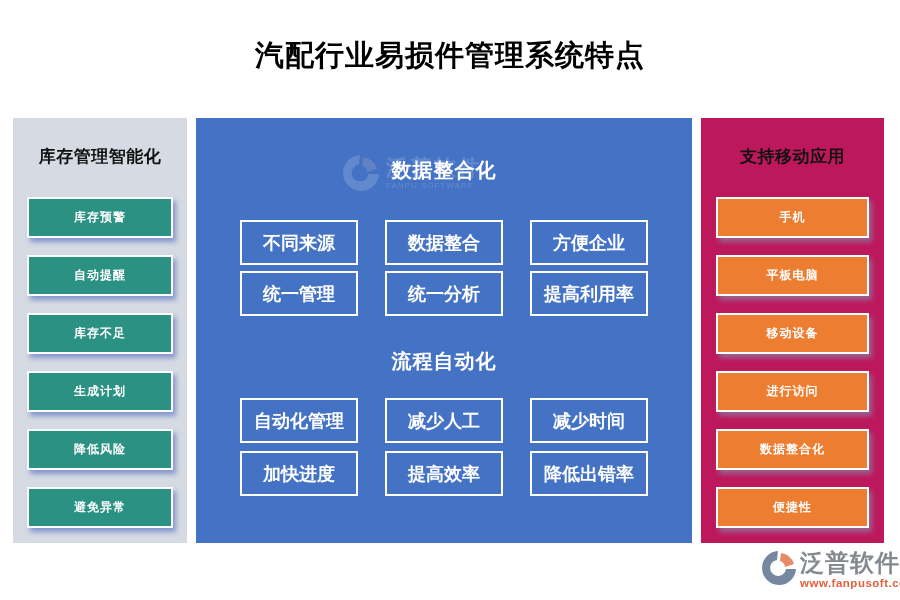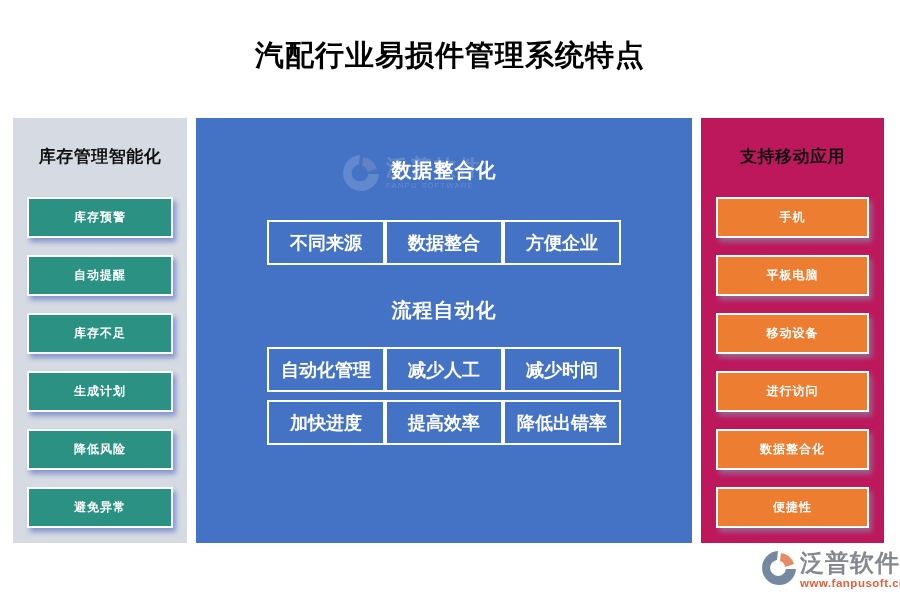--- a/index.html
+++ b/index.html
@@ -30,21 +30,21 @@
   .btn-teal{width:146px;background:#2b9183;box-shadow:3px 4px 5px rgba(104,125,197,0.75);}
   .btn-orange{width:153px;background:#ed7d31;box-shadow:3px 4px 5px rgba(130,140,170,0.65);}
 
   
   .center-header{
     position:relative;z-index:2;text-align:center;font-size:20px;font-weight:bold;
     color:#ffffff;line-height:24px;letter-spacing:1px;
   }
   .center-header.first{margin-top:40px;}
   .center-header.second{margin-top:33px;}
-  .center-row{display:flex;justify-content:center;}
+  .center-row{display:flex;justify-content:center;gap:27px;}
   .center-row.r1{margin-top:38px;}
   .center-row.r2{margin-top:6px;}
   .center-row.r3{margin-top:25px;}
   .center-row.r4{margin-top:8px;}
   .cbtn{
     box-sizing:border-box;width:118px;height:45px;border:2px solid #ffffff;
     display:flex;align-items:center;justify-content:center;background:transparent;
     font-size:18px;font-weight:bold;color:#ffffff;white-space:nowrap;
   }
   
@@ -92,20 +92,25 @@
         <span class="wm-sub">FANPU SOFTWARE</span>
       </div>
     </div>
 
     <div class="center-header first">数据整合化</div>
     <div class="center-row r1">
       <div class="cbtn">不同来源</div>
       <div class="cbtn">数据整合</div>
       <div class="cbtn">方便企业</div>
     </div>
+    <div class="center-row r2">
+      <div class="cbtn">统一管理</div>
+      <div class="cbtn">统一分析</div>
+      <div class="cbtn">提高利用率</div>
+    </div>
 
     <div class="center-header second">流程自动化</div>
     <div class="center-row r3">
       <div class="cbtn">自动化管理</div>
       <div class="cbtn">减少人工</div>
       <div class="cbtn">减少时间</div>
     </div>
     <div class="center-row r4">
       <div class="cbtn">加快进度</div>
       <div class="cbtn">提高效率</div>

